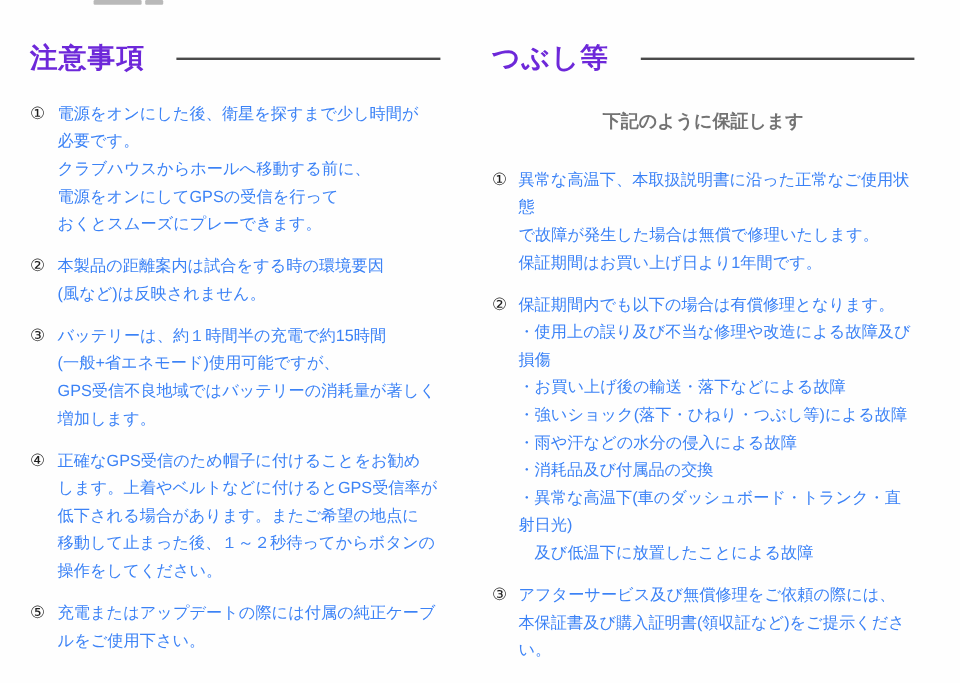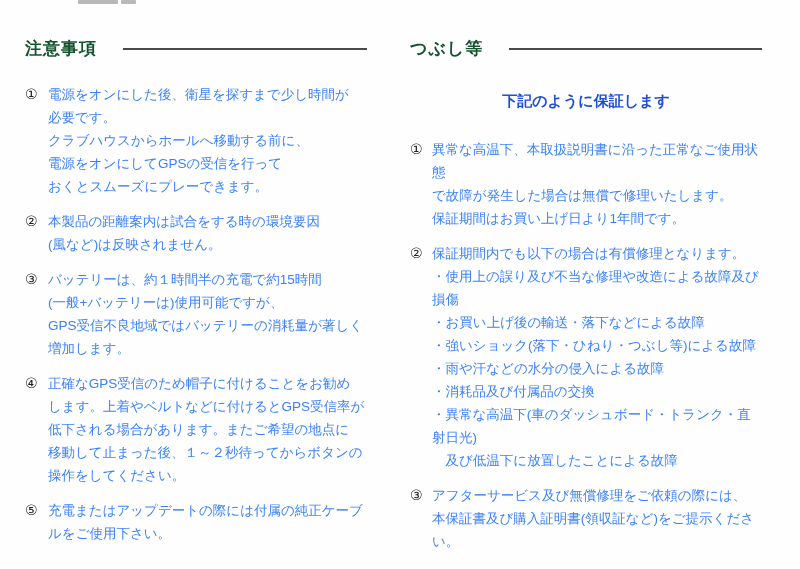--- a/index.html
+++ b/index.html
@@ -29,40 +29,40 @@
   .col-left  { left: 25px;  width: 342px; }
   .col-right { left: 410px; width: 352px; }
 
   .sec-header {
     display: flex;
     align-items: center;
     height: 24px;
   }
   .sec-title {
     margin: 0;
-    font-size: 17px;
+    font-size: 23px;
     font-weight: 700;
-    color: #14532d;
+    color: #6d28d9;
     letter-spacing: 1px;
     white-space: nowrap;
   }
   .sec-rule {
     flex: 1;
     height: 2px;
     background: #4a4a4a;
     margin-left: 26px;
     margin-top: 2px;
   }
 
   .subtitle {
     margin: 32px 0 0 0;
     text-align: center;
     font-size: 15px;
     font-weight: 700;
-    color: #1d4ed8;
+    color: #737373;
   }
 
   .items {
     list-style: none;
     margin: 0;
     padding: 0;
   }
   .col-left  .items { margin-top: 23px; }
   .col-right .items { margin-top: 27px; }
 
@@ -110,21 +110,21 @@
 おくとスムーズにプレーできます。</span>
       </li>
       <li class="item">
         <span class="item-marker">②</span>
         <span class="item-text">本製品の距離案内は試合をする時の環境要因
 (風など)は反映されません。</span>
       </li>
       <li class="item">
         <span class="item-marker">③</span>
         <span class="item-text">バッテリーは、約１時間半の充電で約15時間
-(一般+バッテリーは)使用可能ですが、
+(一般+省エネモード)使用可能ですが、
 GPS受信不良地域ではバッテリーの消耗量が著しく
 増加します。</span>
       </li>
       <li class="item">
         <span class="item-marker">④</span>
         <span class="item-text">正確なGPS受信のため帽子に付けることをお勧め
 します。上着やベルトなどに付けるとGPS受信率が
 低下される場合があります。またご希望の地点に
 移動して止まった後、１～２秒待ってからボタンの
 操作をしてください。</span>

